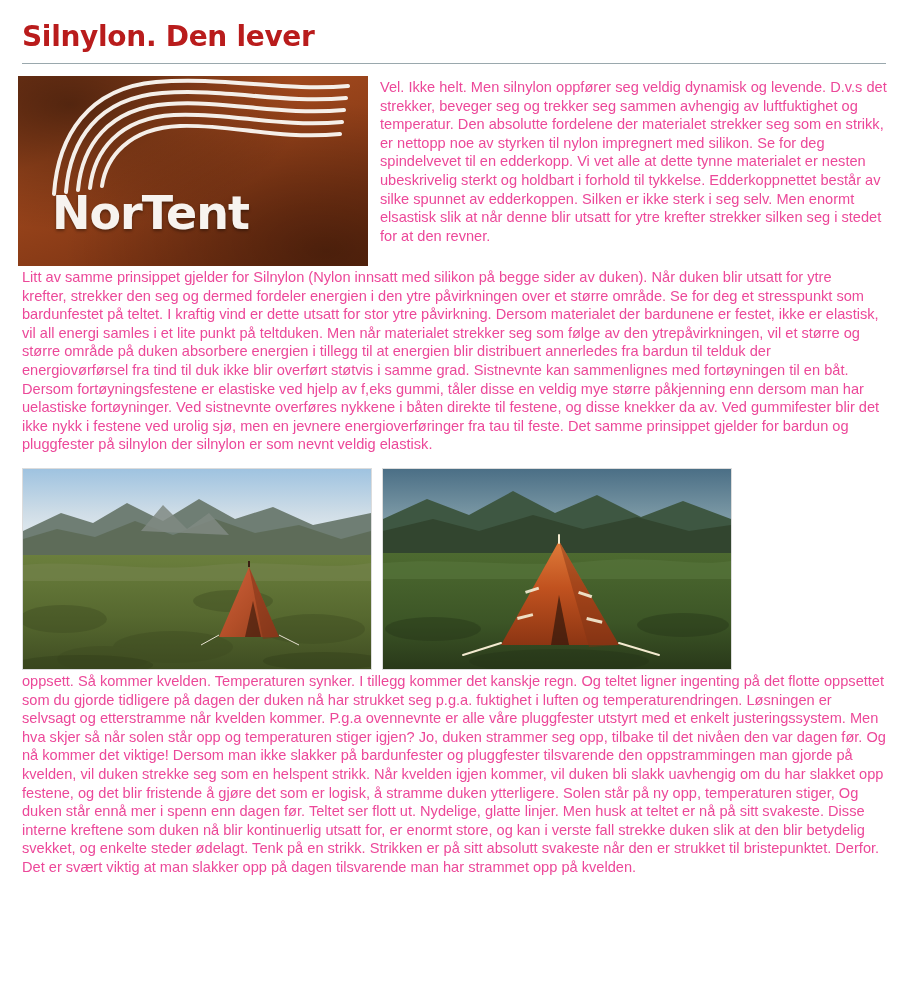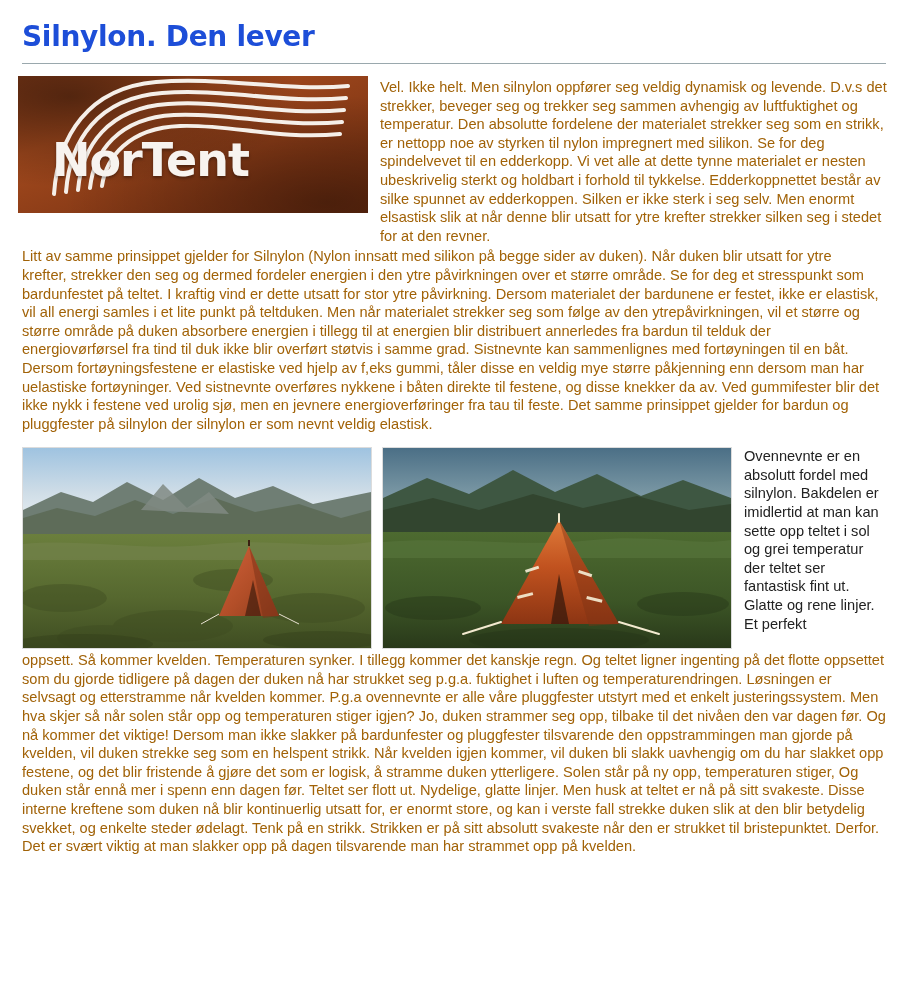--- a/index.html
+++ b/index.html
@@ -16,37 +16,37 @@
   .page {
     width: 910px;
     box-sizing: border-box;
     padding: 16px 18px 10px 18px;
   }
   .article-title {
     font-family: "DejaVu Sans", sans-serif;
     font-size: 28px;
     font-weight: bold;
     letter-spacing: -0.3px;
-    color: #1d4ed8;
+    color: #b91c1c;
     margin: 4px 0 10px 4px;
   }
   .title-rule {
     border: 0;
     border-top: 1px solid #9aa8ad;
     margin: 0 0 12px 4px;
     width: 864px;
   }
   .top-block {
     display: flex;
     align-items: flex-start;
     gap: 12px;
   }
   .logo-figure {
     width: 350px;
-    height: 137px;
+    height: 190px;
     flex: 0 0 350px;
     position: relative;
     overflow: hidden;
     background: linear-gradient(160deg, #8d3f1a 0%, #a2491d 30%, #7e3514 75%, #6e2d10 100%);
   }
   .logo-figure .corner-dark {
     position: absolute;
     left: 0; top: 0;
     width: 100%; height: 100%;
     background:
@@ -67,21 +67,21 @@
     font-family: "DejaVu Sans", sans-serif;
     font-size: 46px;
     font-weight: bold;
     color: #f7f3ef;
     letter-spacing: -1px;
     text-shadow: 0 2px 3px rgba(0,0,0,0.35);
   }
   .body-text {
     font-size: 14.6px;
     line-height: 18.6px;
-    color: #a16207;
+    color: #ec4899;
     text-align: left;
   }
   .top-text {
     flex: 1 1 auto;
     padding-top: 2px;
   }
   .flow-text {
     margin: 2px 12px 0 4px;
   }
   .photo-row {
@@ -228,18 +228,17 @@
           </g>
         </g>
         <g opacity="0.4" fill="#243317">
           <ellipse cx="50" cy="160" rx="48" ry="12"></ellipse>
           <ellipse cx="300" cy="156" rx="46" ry="12"></ellipse>
           <ellipse cx="176" cy="192" rx="90" ry="12"></ellipse>
         </g>
       </svg>
     </div>
 
-    <div class="side-text">Ovennevnte er en absolutt fordel med silnylon. Bakdelen er imidlertid at man kan sette opp teltet i sol og grei temperatur der teltet ser fantastisk fint ut. Glatte og rene linjer. Et perfekt</div>
   </div>
 
   <div class="bottom-text body-text">oppsett. Så kommer kvelden. Temperaturen synker. I tillegg kommer det kanskje regn. Og teltet ligner ingenting på det flotte oppsettet som du gjorde tidligere på dagen der duken nå har strukket seg p.g.a. fuktighet i luften og temperaturendringen. Løsningen er selvsagt og etterstramme når kvelden kommer. P.g.a ovennevnte er alle våre pluggfester utstyrt med et enkelt justeringssystem. Men hva skjer så når solen står opp og temperaturen stiger igjen? Jo, duken strammer seg opp, tilbake til det nivåen den var dagen før. Og nå kommer det viktige! Dersom man ikke slakker på bardunfester og pluggfester tilsvarende den oppstrammingen man gjorde på kvelden, vil duken strekke seg som en helspent strikk. Når kvelden igjen kommer, vil duken bli slakk uavhengig om du har slakket opp festene, og det blir fristende å gjøre det som er logisk, å stramme duken ytterligere. Solen står på ny opp, temperaturen stiger, Og duken står ennå mer i spenn enn dagen før. Teltet ser flott ut. Nydelige, glatte linjer. Men husk at teltet er nå på sitt svakeste. Disse interne kreftene som duken nå blir kontinuerlig utsatt for, er enormt store, og kan i verste fall strekke duken slik at den blir betydelig svekket, og enkelte steder ødelagt. Tenk på en strikk. Strikken er på sitt absolutt svakeste når den er strukket til bristepunktet. Derfor. Det er svært viktig at man slakker opp på dagen tilsvarende man har strammet opp på kvelden.</div>
 
 </div>
 
 </body></html>

